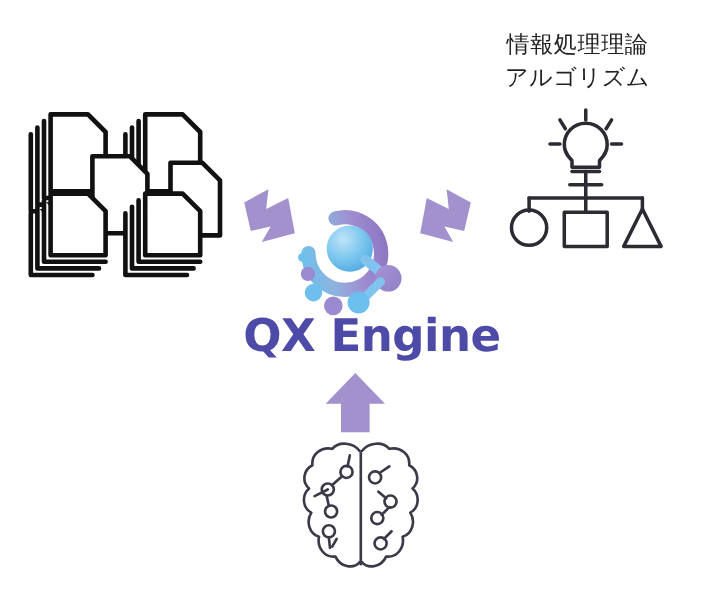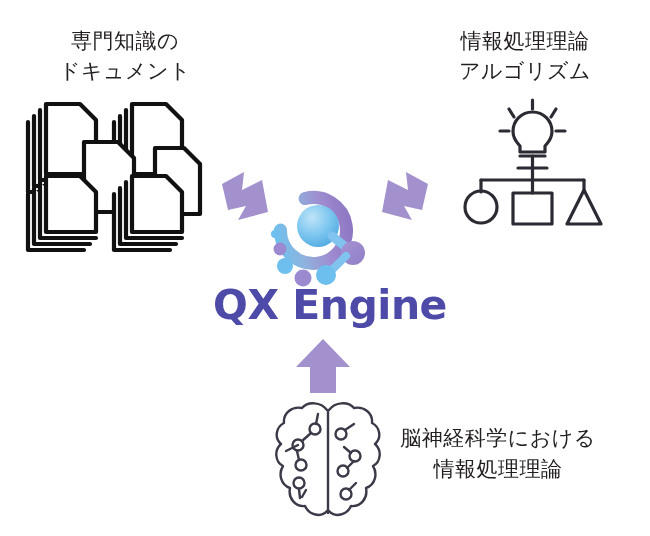--- a/index.html
+++ b/index.html
@@ -46,21 +46,21 @@
     top: 422px;
     width: 230px;
     line-height: 31px;
   }
   
   #wordmark {
     position: absolute;
     left: 205px;
     top: 281px;
     width: 250px;
-    text-align: center;
+    text-align: right;
     font-family: "DejaVu Sans", "Liberation Sans", sans-serif;
     font-size: 41px;
     font-weight: 700;
     letter-spacing: -0.5px;
     color: #4d4aa8;
   }
   
   .icon-box { position: absolute; }
   #docs-icon   { left: 22px;  top: 100px; }
   #algo-icon   { left: 465px; top: 98px; }
@@ -69,22 +69,20 @@
   #arrow-left  { left: 214px; top: 168px; }
   #arrow-right { left: 374px; top: 168px; }
   #arrow-up    { left: 292px; top: 336px; }
   svg { display: block; overflow: visible; }
 </style>
 </head>
 <body>
 
 <div id="canvas">
 
-  <div class="jp-label" id="label-docs">専門知識の
-ドキュメント</div>
 
   <div class="icon-box" id="docs-icon">
     <svg width="180" height="155" viewBox="0 0 180 155">
       <g fill="#ffffff" stroke="#111111" stroke-width="4.2" stroke-linejoin="round" stroke-linecap="round">
 
         <path d="M6,22 L6,92 L62,92"></path>
         <path d="M12,16 L12,86 L68,86"></path>
         <path d="M18,10 L18,80 L74,80"></path>
         <path d="M24,4 L58,4 L74,20 L74,74 L24,74 Z"></path>
 
@@ -245,16 +243,14 @@
         <circle cx="83" cy="58" r="5.5"></circle>
         <path d="M79,55 L72,49"></path>
         <circle cx="71" cy="73" r="5.5"></circle>
         <path d="M75,70 L82,63"></path>
         <circle cx="74" cy="96" r="5.5"></circle>
         <path d="M77,92 L84,85"></path>
       </g>
     </svg>
   </div>
 
-  <div class="jp-label" id="label-brain">脳神経科学における
-情報処理理論</div>
 
 </div>
 
 </body></html>

